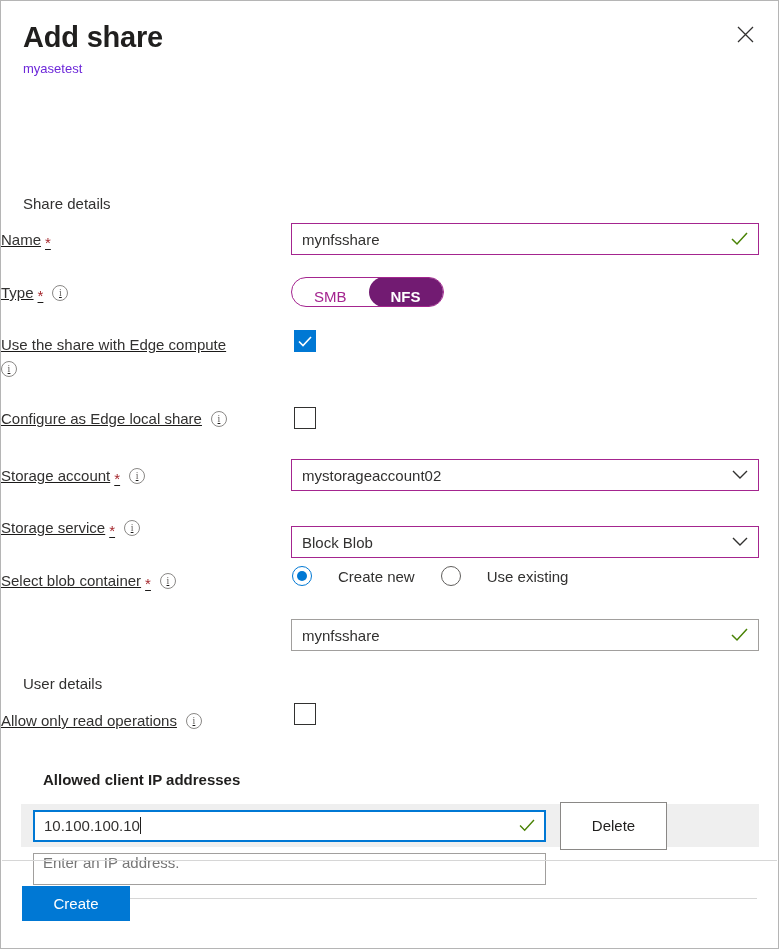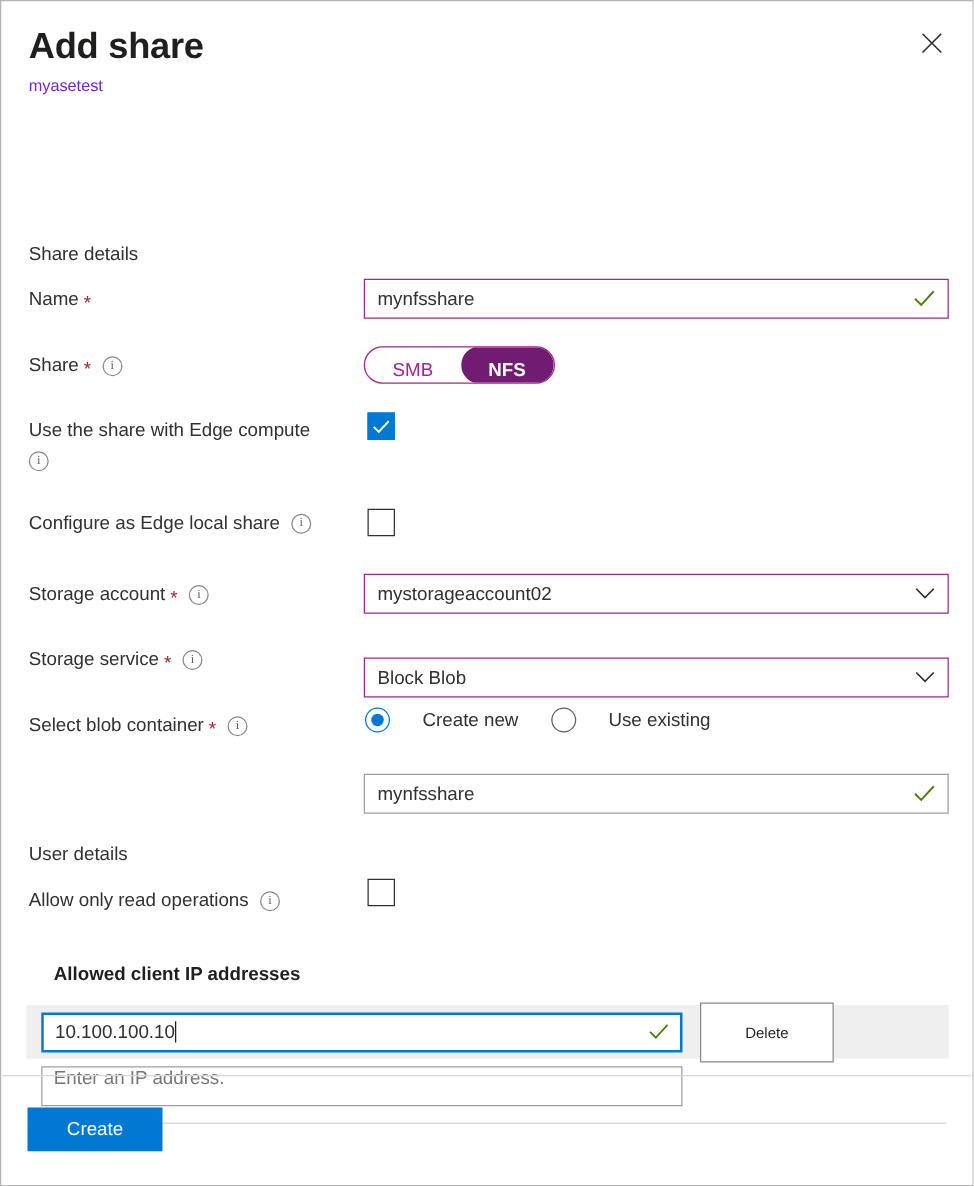--- a/index.html
+++ b/index.html
@@ -62,21 +62,21 @@
     position: relative;
   }
   .section-head {
     font-size: 15px;
     color: #323130;
     padding-left: 22px;
   }
   .row {
     display: flex;
     align-items: flex-start;
-    padding-left: 22px;
+    text-decoration: underline;
   }
   .lbl {
     font-size: 15px;
     color: #323130;
     line-height: 20px;
     display: flex;
     align-items: center;
     flex-wrap: wrap;
     gap: 0px;
   }
@@ -246,21 +246,21 @@
     align-items: center;
     padding: 0 9px;
     font-size: 15px;
     color: #323130;
   }
   .delete-btn {
     width: 107px;
     height: 48px;
     border: 1px solid #8a8886;
     background: #ffffff;
-    font-size: 12px;
+    font-size: 15px;
     color: #201f1e;
     display: flex;
     align-items: center;
     justify-content: center;
     cursor: pointer;
     font-family: "Liberation Sans", sans-serif;
   }
   .ip-empty {
     position: absolute;
     left: 32px;
@@ -329,21 +329,21 @@
       <span class="val">mynfsshare</span>
       <span class="check-ok">
         <svg width="17" height="14" viewBox="0 0 17 14">
             <path d="M1 7 L6 12 L16 1" stroke="#498205" stroke-width="1.5" fill="none"></path>
           </svg>
       </span>
     </div>
 
     <div class="row" style="position:absolute; top:205px;">
       <div class="lbl">
-        <span>Share</span>
+        <span>Type</span>
         <span class="req">*</span>
         <span class="info">
             <span>i</span>
           </span>
       </div>
     </div>
     <div class="pill" style="top:199px;">
       <div class="pill-opt">SMB</div>
       <div class="pill-opt active">NFS</div>
     </div>

